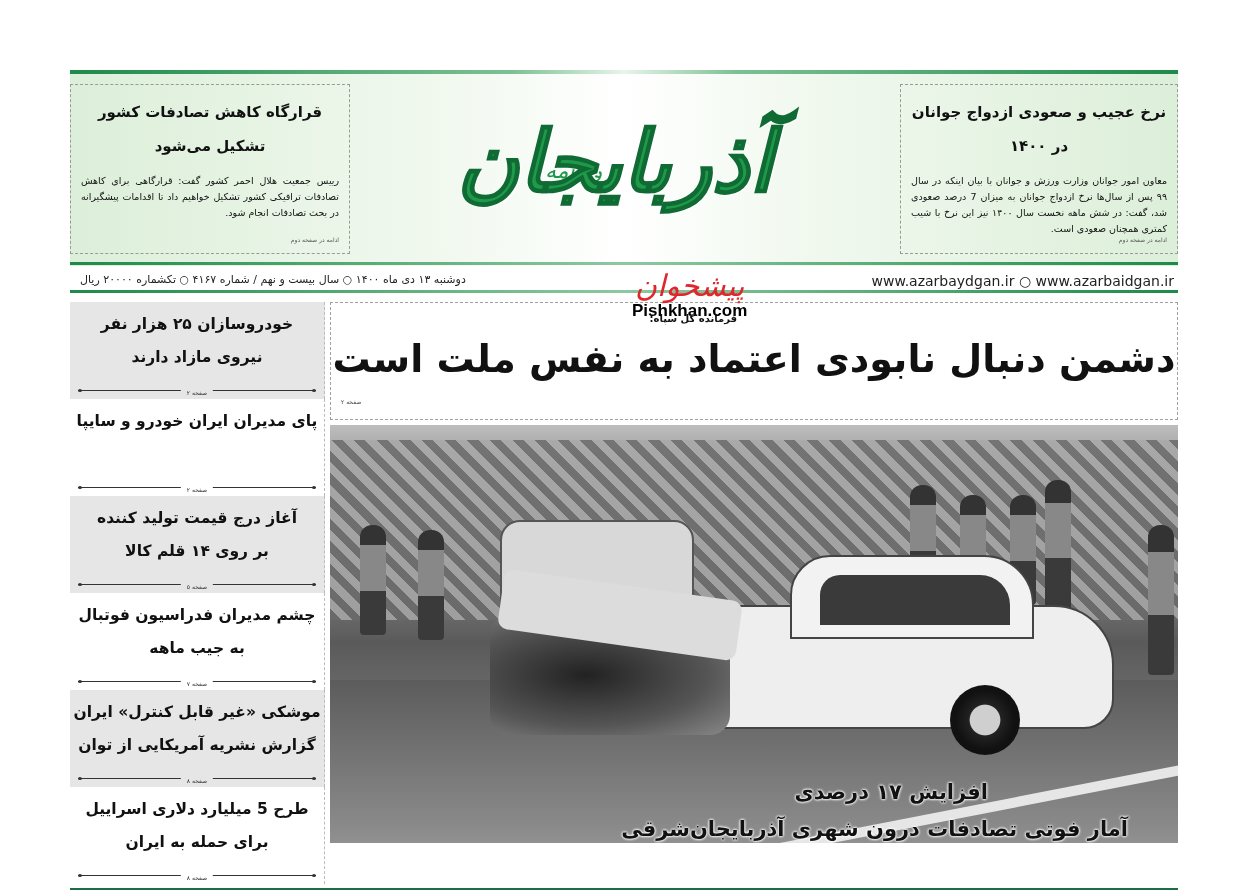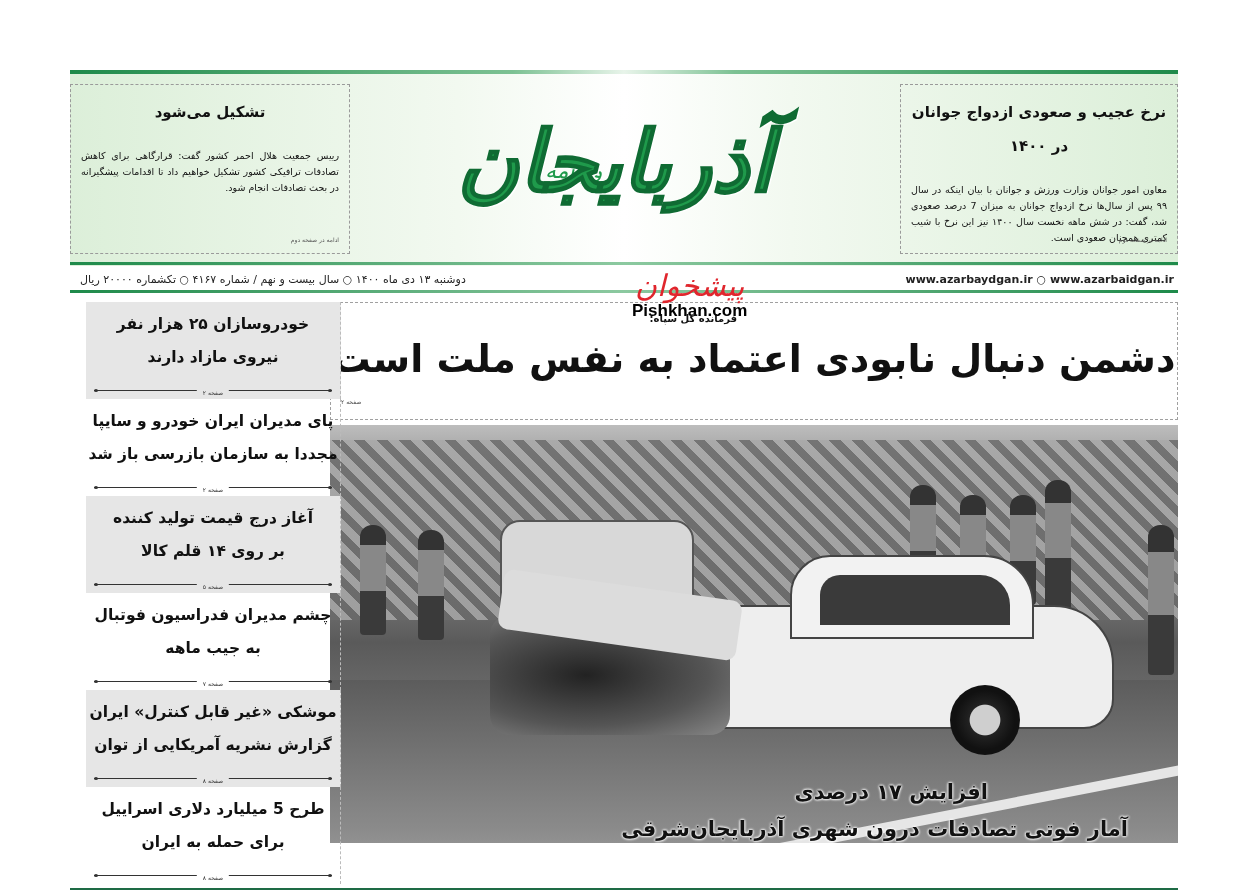--- a/index.html
+++ b/index.html
@@ -11,30 +11,30 @@
     background:linear-gradient(90deg,#1e8a4a 0%,#7cc193 40%,#e8f4ea 50%,#7cc193 60%,#1e8a4a 100%); }
   .rule-mid { position:absolute; left:0; top:192px; width:1108px; height:3px;
     background:linear-gradient(90deg,#1e8a4a,#8cc9a0 50%,#1e8a4a); }
   .rule-low { position:absolute; left:0; top:220px; width:1108px; height:3px;
     background:linear-gradient(90deg,#1e8a4a,#8cc9a0 50%,#1e8a4a); }
   .teaser { position:absolute; top:14px; width:262px; height:170px; border:1px dashed #9a9a9a; box-sizing:border-box;
     direction:rtl; text-align:center; padding:8px 10px; }
   .teaser.right { right:0; width:278px; }
   .teaser.left { left:0; width:280px; }
   .teaser h3 { margin:4px 0 0; font-family:"DejaVu Sans", sans-serif; font-weight:bold; font-size:15px; line-height:30px; }
-  .teaser p { margin:21px 0 0; font-size:9.5px; line-height:16px; text-align:justify; text-align-last:right; }
+  .teaser p { margin:12px 0 0; font-size:9.5px; line-height:16px; text-align:justify; text-align-last:right; }
   .teaser .cont { position:absolute; bottom:10px; right:10px; font-size:6px; color:#555; }
   .teaser.left .cont { right:10px; }
   .logo { position:absolute; left:345px; top:8px; width:420px; height:190px; }
   .logo .title { position:absolute; left:0; top:34px; width:400px; text-align:center; direction:rtl;
     font-family:"DejaVu Serif", serif; font-style:italic; font-weight:bold; font-size:84px; color:#1f9a4b;
     -webkit-text-stroke:2px #0f6b33; letter-spacing:2px; text-shadow:0 0 0 #fff, 2px 2px 0 #ffffff; }
   .logo .sub { position:absolute; left:130px; top:80px; font-family:"DejaVu Serif", serif; font-style:italic; font-size:22px; color:#1f9a4b; direction:rtl; }
   .dateline { position:absolute; left:10px; top:203px; font-size:11px; direction:rtl; color:#222; }
-  .website { position:absolute; right:4px; top:203px; font-size:11px; font-weight:bold; color:#222; font-family:"DejaVu Sans", sans-serif; }
+  .website { position:absolute; right:4px; top:203px; font-size:14px; font-weight:normal; color:#222; font-family:"DejaVu Sans", sans-serif; }
   .watermark { position:absolute; left:562px; top:200px; direction:rtl; text-align:center; z-index:10; }
   .watermark .fa { font-family:"DejaVu Serif", serif; font-style:italic; font-size:30px; color:#e0262d; line-height:32px; }
   .watermark .en { font-family:"Liberation Sans", sans-serif; font-size:17px; color:#000000; line-height:18px;font-weight:bold; }
   .lead { position:absolute; left:260px; top:232px; width:848px; height:118px; border:1px dashed #a0a0a0; box-sizing:border-box; direction:rtl; text-align:center; }
   .lead .kicker { position:absolute; right:440px; top:10px; font-size:10px; font-weight:bold; }
   .lead h1 { margin:0; position:absolute; left:0; right:0; top:32px; font-size:38px; font-weight:bold; line-height:48px; letter-spacing:-1px; }
   .lead .pg { position:absolute; left:10px; bottom:14px; font-size:6px; color:#444; }
   .photo { position:absolute; left:260px; top:355px; width:848px; height:418px; overflow:hidden;
     background:linear-gradient(180deg,#bdbdbd 0%,#9a9a9a 10%,#7a7a7a 38%,#5a5a5a 52%,#6e6e6e 68%,#8c8c8c 100%); }
   .photo .wall { position:absolute; left:0; top:15px; width:848px; height:180px;
@@ -46,21 +46,21 @@
   .photo .car .body { position:absolute; left:130px; top:60px; width:490px; height:120px; background:#eeeeee; border-radius:40px 60px 30px 20px; border:2px solid #444; }
   .photo .car .roof { position:absolute; left:300px; top:10px; width:240px; height:80px; background:#f2f2f2; border-radius:40px 50px 0 0; border:2px solid #444; }
   .photo .car .window { position:absolute; left:330px; top:30px; width:190px; height:50px; background:#3a3a3a; border-radius:20px 30px 0 0; }
   .photo .car .wreck { position:absolute; left:0; top:70px; width:240px; height:120px; background:radial-gradient(ellipse at 40% 50%,#222,#555 60%,#888); border-radius:20px; }
   .photo .car .hood { position:absolute; left:10px; top:40px; width:240px; height:60px; background:#dcdcdc; transform:rotate(8deg); border-radius:10px; }
   .photo .car .wheel { position:absolute; left:460px; top:140px; width:70px; height:70px; border-radius:50%; background:radial-gradient(circle,#cfcfcf 30%,#222 32%,#111 60%); }
   .photo .person { position:absolute; width:26px; height:110px; background:linear-gradient(180deg,#333 0 18%,#888 18% 60%,#3a3a3a 60%); border-radius:12px 12px 4px 4px; }
   .photo .cap1 { position:absolute; right:190px; top:355px; direction:rtl; font-size:21px; font-weight:bold; color:#111; text-shadow:0 0 3px #fff,0 0 3px #fff,0 0 2px #fff; }
   .photo .cap2 { position:absolute; right:50px; top:392px; direction:rtl; font-size:21px; font-weight:bold; color:#111; text-shadow:0 0 3px #fff,0 0 3px #fff,0 0 2px #fff; }
   .photo .cap3 { position:absolute; right:508px; top:430px; font-size:6px; color:#fff; border:1px solid #fff; padding:0 2px; }
-  .sidebar { position:absolute; left:16px; top:232px; width:255px; direction:rtl; }
+  .sidebar { position:absolute; left:0; top:232px; width:255px; direction:rtl; }
   .story { position:relative; height:97px; box-sizing:border-box; text-align:center; padding-top:6px; border-right:1px dashed #bbb; }
   .story.shaded { background:#e6e6e6; }
   .story h2 { margin:0; font-size:15.5px; font-weight:bold; line-height:33px; }
   .story .divider { position:absolute; left:8px; right:8px; bottom:8px; height:1px; background:#333; }
   .story .divider::before, .story .divider::after { content:""; position:absolute; top:-1px; width:4px; height:3px; background:#333; border-radius:50%; }
   .story .divider::before { left:0; } .story .divider::after { right:0; }
   .story .pgref { position:absolute; left:50%; transform:translateX(-50%); bottom:3px; font-size:6px; background:inherit; padding:0 6px; color:#333; }
   .story.shaded .pgref { background:#e6e6e6; }
   .story:not(.shaded) .pgref { background:#fff; }
   .bottom-rule { position:absolute; left:0; top:818px; width:1108px; height:2px; background:#1e6b45; }
@@ -79,20 +79,21 @@
       <p>معاون امور جوانان وزارت ورزش و جوانان با بیان اینکه در سال ۹۹ پس از سال‌ها نرخ ازدواج جوانان به میزان 7 درصد صعودی شد، گفت: در شش ماهه نخست سال ۱۴۰۰ نیز این نرخ با شیب کمتری همچنان صعودی است.</p>
       <span class="cont">ادامه در صفحه دوم</span>
     </div>
 
     <div class="logo">
       <div class="sub">روزنامه</div>
       <div class="title">آذربایجان</div>
     </div>
 
     <div class="teaser left">
+      <h3>قرارگاه کاهش تصادفات کشور</h3>
       <h3>تشکیل می‌شود</h3>
       <p>رییس جمعیت هلال احمر کشور گفت: قرارگاهی برای کاهش تصادفات ترافیکی کشور تشکیل خواهیم داد تا اقدامات پیشگیرانه در بحث تصادفات انجام شود.</p>
       <span class="cont">ادامه در صفحه دوم</span>
     </div>
 
     <div class="rule-mid"></div>
   </div>
 
   <div class="dateline">دوشنبه ۱۳ دی ماه ۱۴۰۰ ○ سال بیست و نهم / شماره ۴۱۶۷ ○ تکشماره ۲۰۰۰۰ ریال</div>
   <div class="website">www.azarbaydgan.ir ○ www.azarbaidgan.ir</div>
@@ -136,21 +137,20 @@
 
   <div class="sidebar">
     <div class="story shaded">
       <h2>خودروسازان ۲۵ هزار نفر</h2>
       <h2>نیروی مازاد دارند</h2>
       <div class="divider"></div>
       <span class="pgref">صفحه ۲</span>
     </div>
     <div class="story">
       <h2>پای مدیران ایران خودرو و سایپا</h2>
-      <h2>مجددا به سازمان بازرسی باز شد</h2>
       <div class="divider"></div>
       <span class="pgref">صفحه ۲</span>
     </div>
     <div class="story shaded">
       <h2>آغاز درج قیمت تولید کننده</h2>
       <h2>بر روی ۱۴ قلم کالا</h2>
       <div class="divider"></div>
       <span class="pgref">صفحه ۵</span>
     </div>
     <div class="story">

